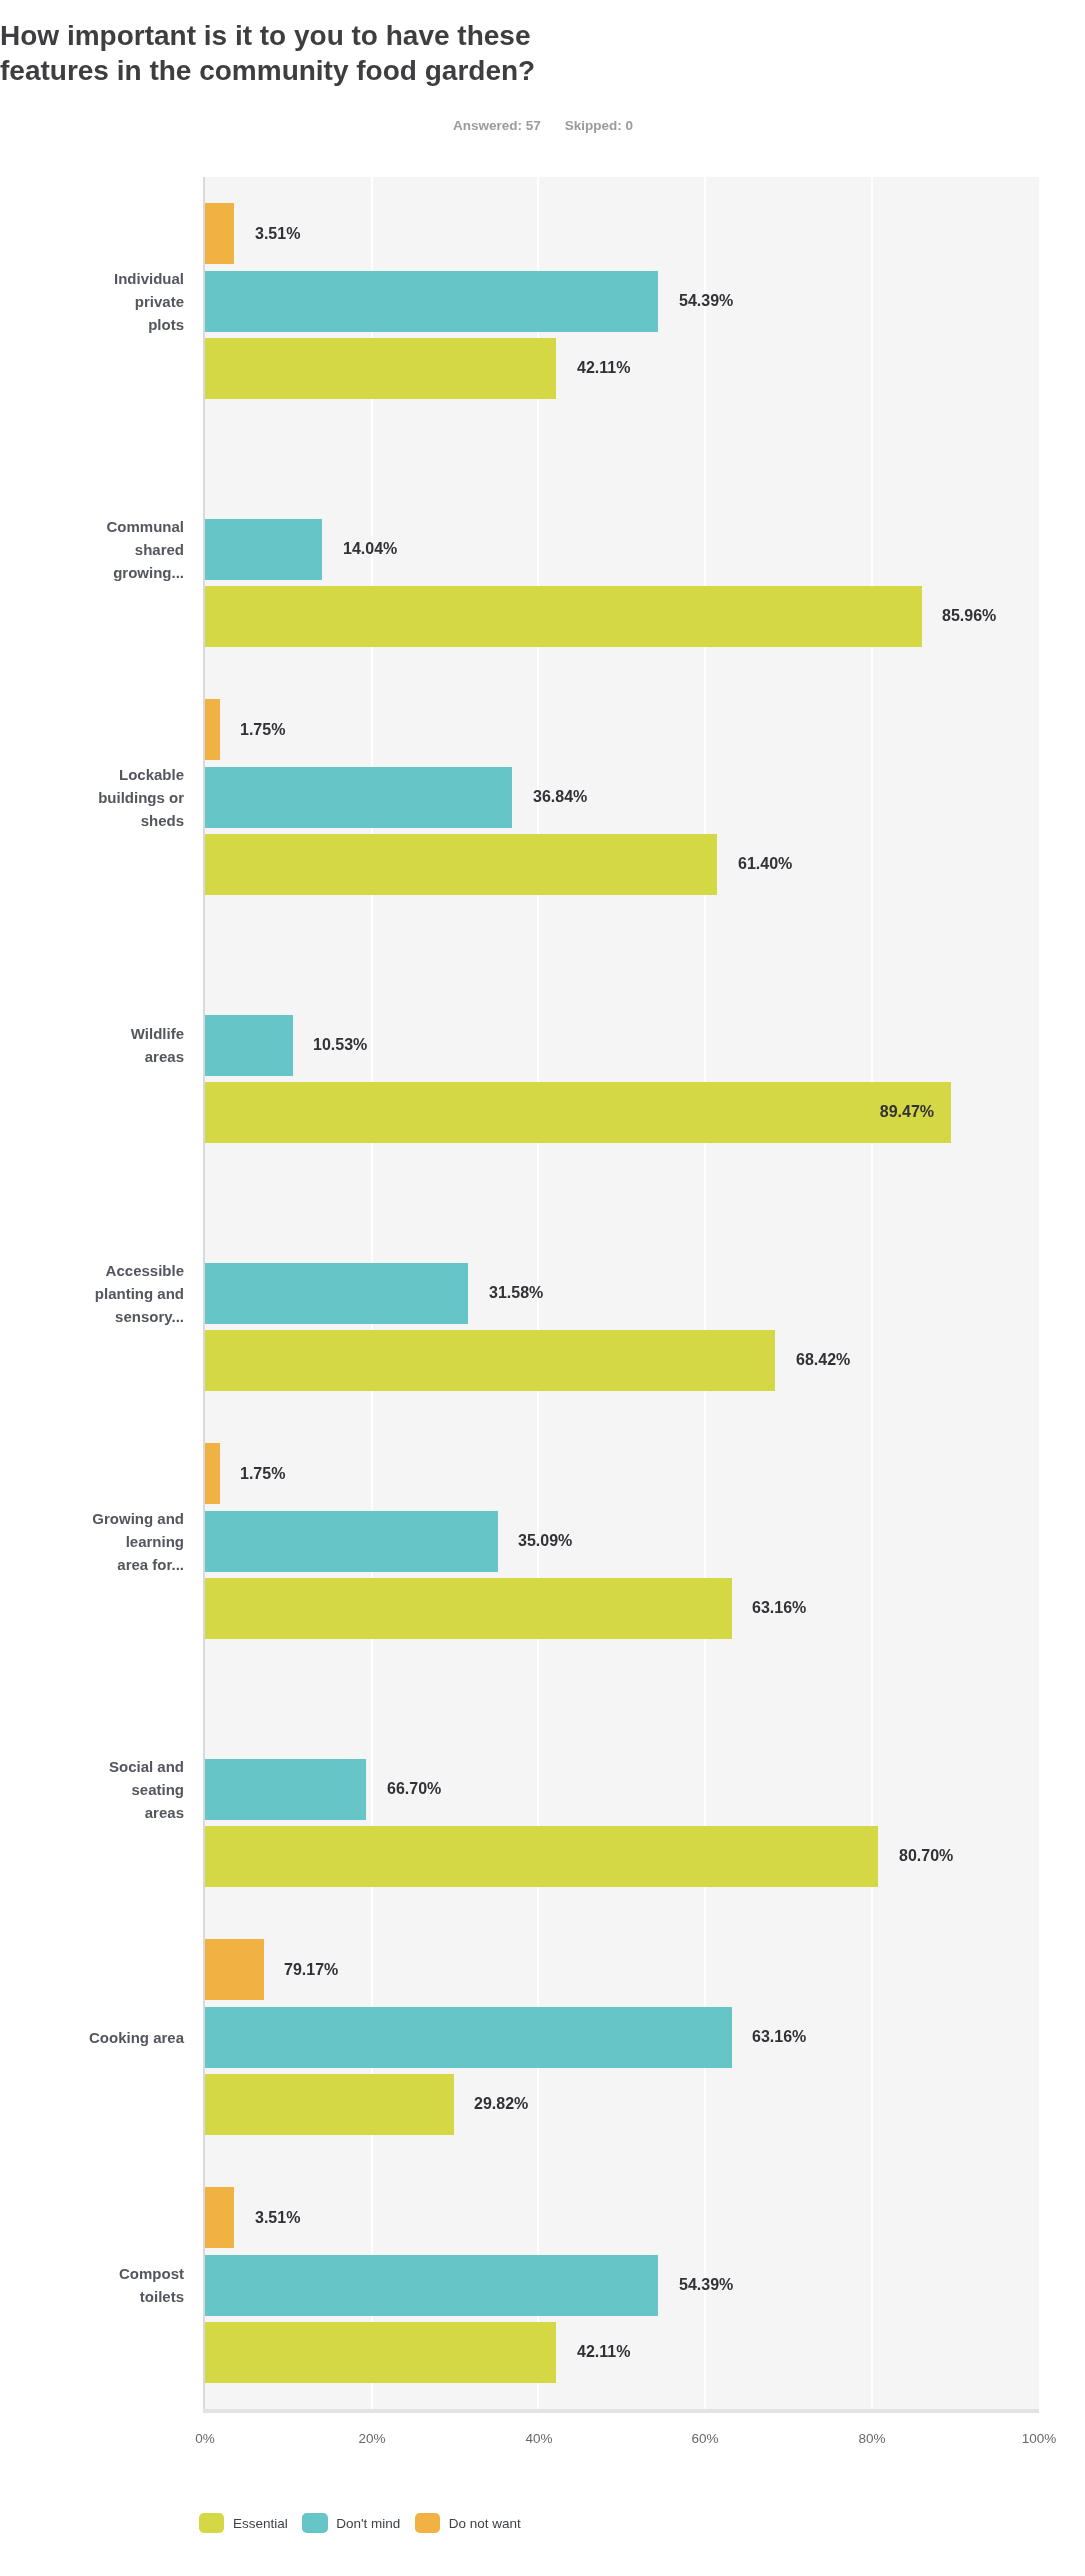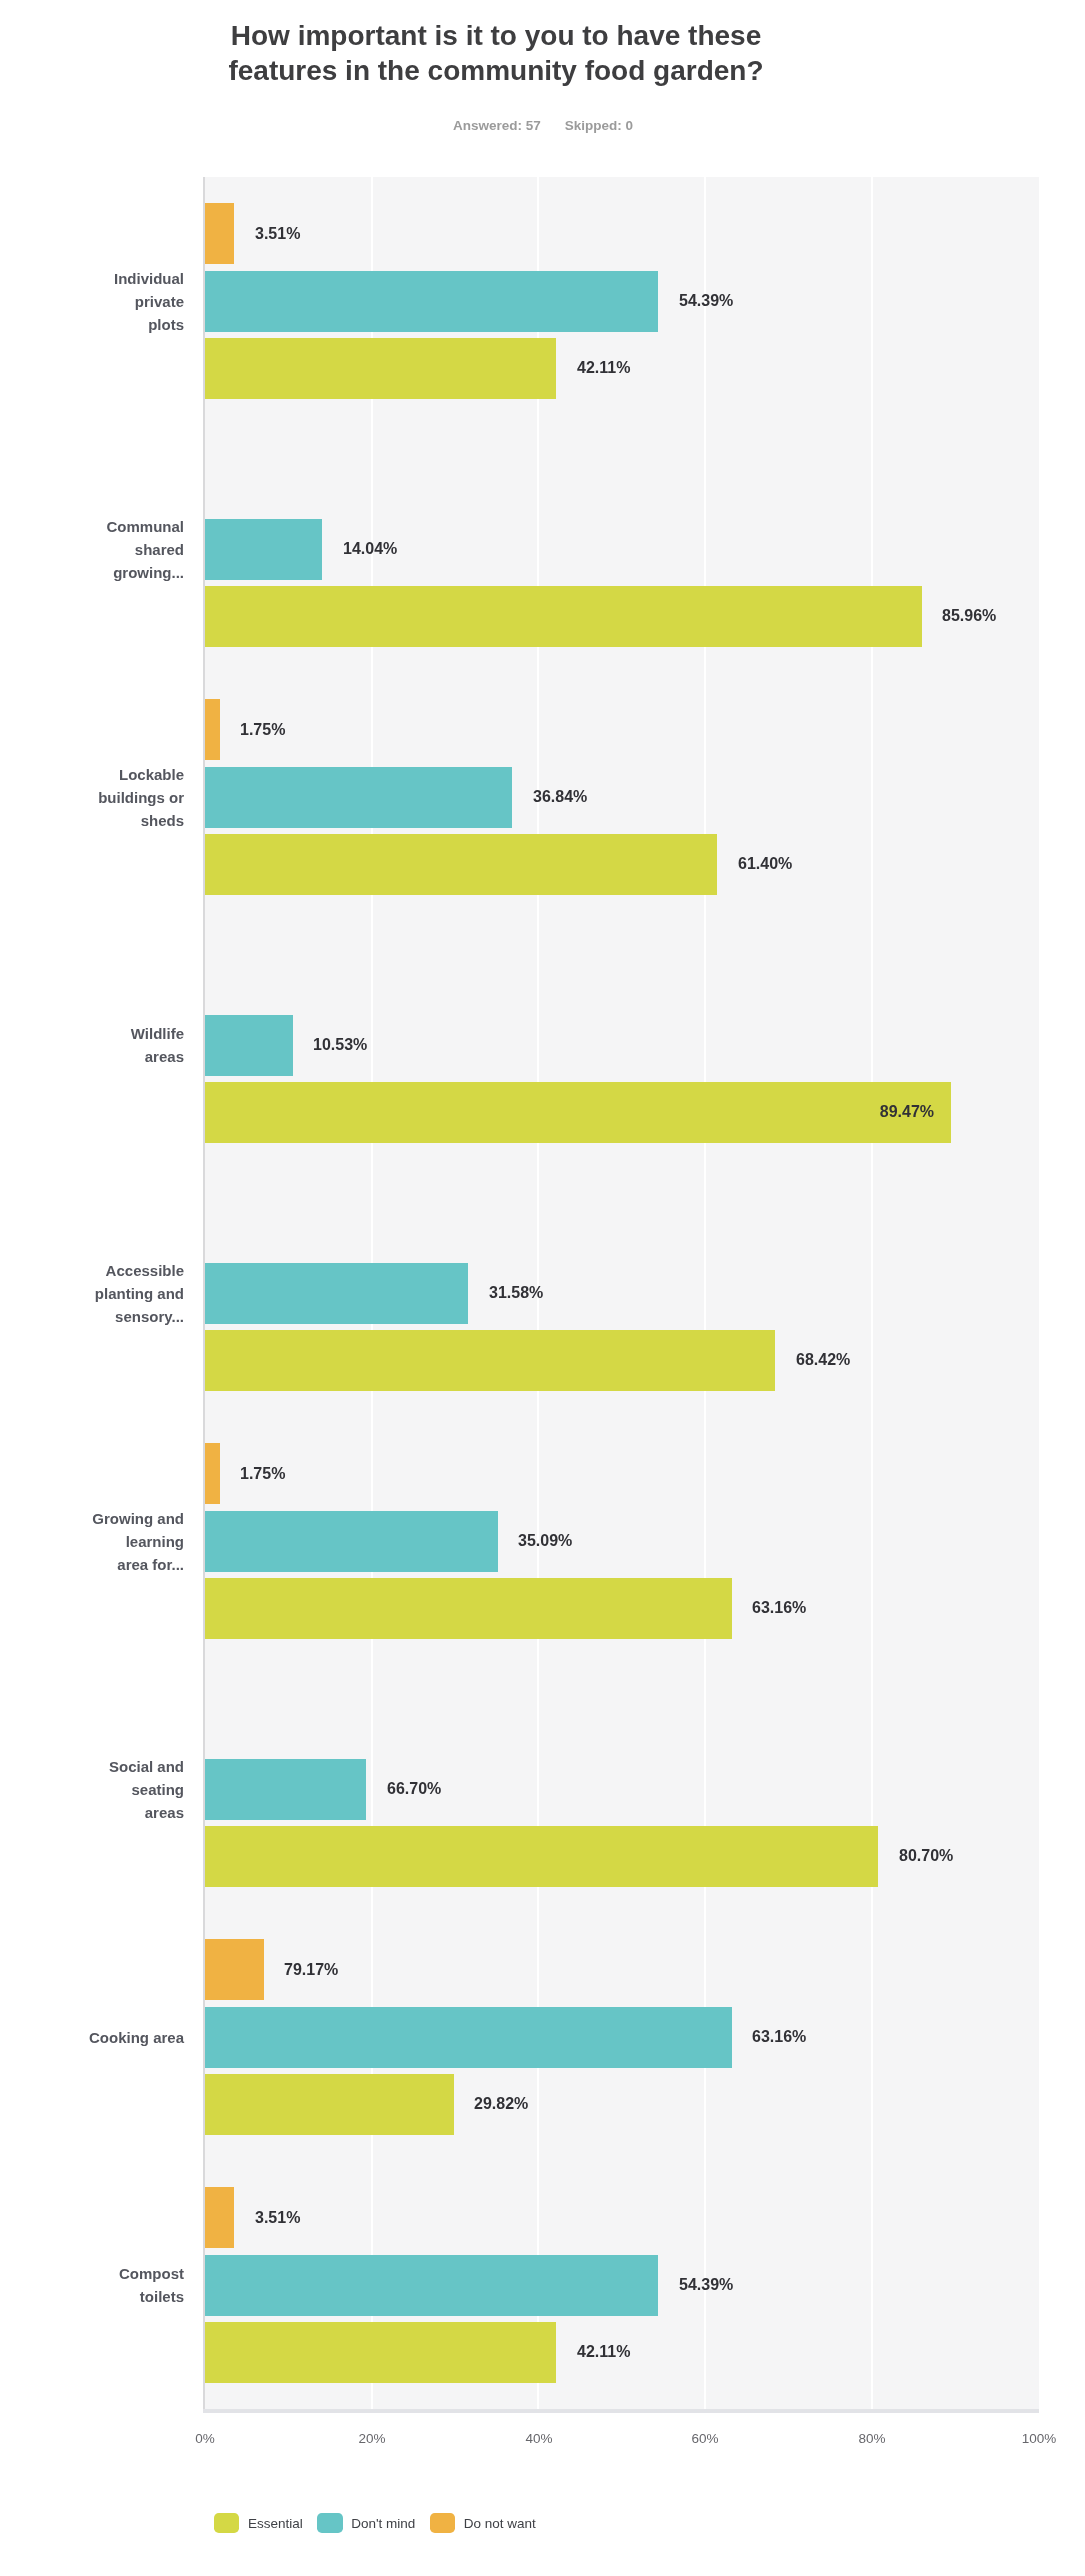--- a/index.html
+++ b/index.html
@@ -2,21 +2,21 @@
 <html style="font-size:12.7px"><head>
 <meta charset="utf-8">
 <style>
   html,body{margin:0;padding:0;}
   body{
     width:1086px;height:2576px;background:#ffffff;position:relative;
     font-family:"Liberation Sans",sans-serif;
     -webkit-font-smoothing:antialiased;
   }
   .title-block{
-    position:absolute;top:17.5px;left:0;width:992px;text-align:center;
+    position:absolute;top:17.5px;left:0;width:992px;text-align:left;
     font-size:28px;font-weight:bold;color:#3e3e40;line-height:35px;
   }
   .answered-row{
     position:absolute;top:118px;left:0;width:1086px;text-align:center;
     font-size:13.5px;font-weight:bold;color:#9b9b9b;
   }
   .answered-row span{margin:0 12px;}
   .chart{position:absolute;top:177px;left:0;width:1086px;height:2351px;}
   .plot-bg{
     position:absolute;left:205px;top:0;width:834px;height:2232px;
@@ -42,21 +42,21 @@
     font-size:16px;font-weight:bold;color:#313136;white-space:nowrap;
   }
   .val-label.inside{left:4px;text-align:right;}
   .x-ticks{position:absolute;left:205px;top:2254px;width:834px;height:24px;}
   .x-tick{
     position:absolute;top:0;transform:translateX(-50%);
     font-size:13.5px;color:#67676c;white-space:nowrap;
   }
   .legend{
     position:absolute;left:199px;top:2336px;
-    display:flex;align-items:center;margin-left:15px;
+    display:flex;align-items:center;
   }
   .legend-item{display:flex;align-items:center;margin-right:14.3px;}
   .legend-swatch{width:25.4px;height:20px;border-radius:4.8px;margin-right:8.7px;}
   .legend-label{font-size:13.5px;color:#3f4146;}
 </style>
 </head>
 <body>
 
 <div class="title-block">
   <div>How important is it to you to have these</div>

